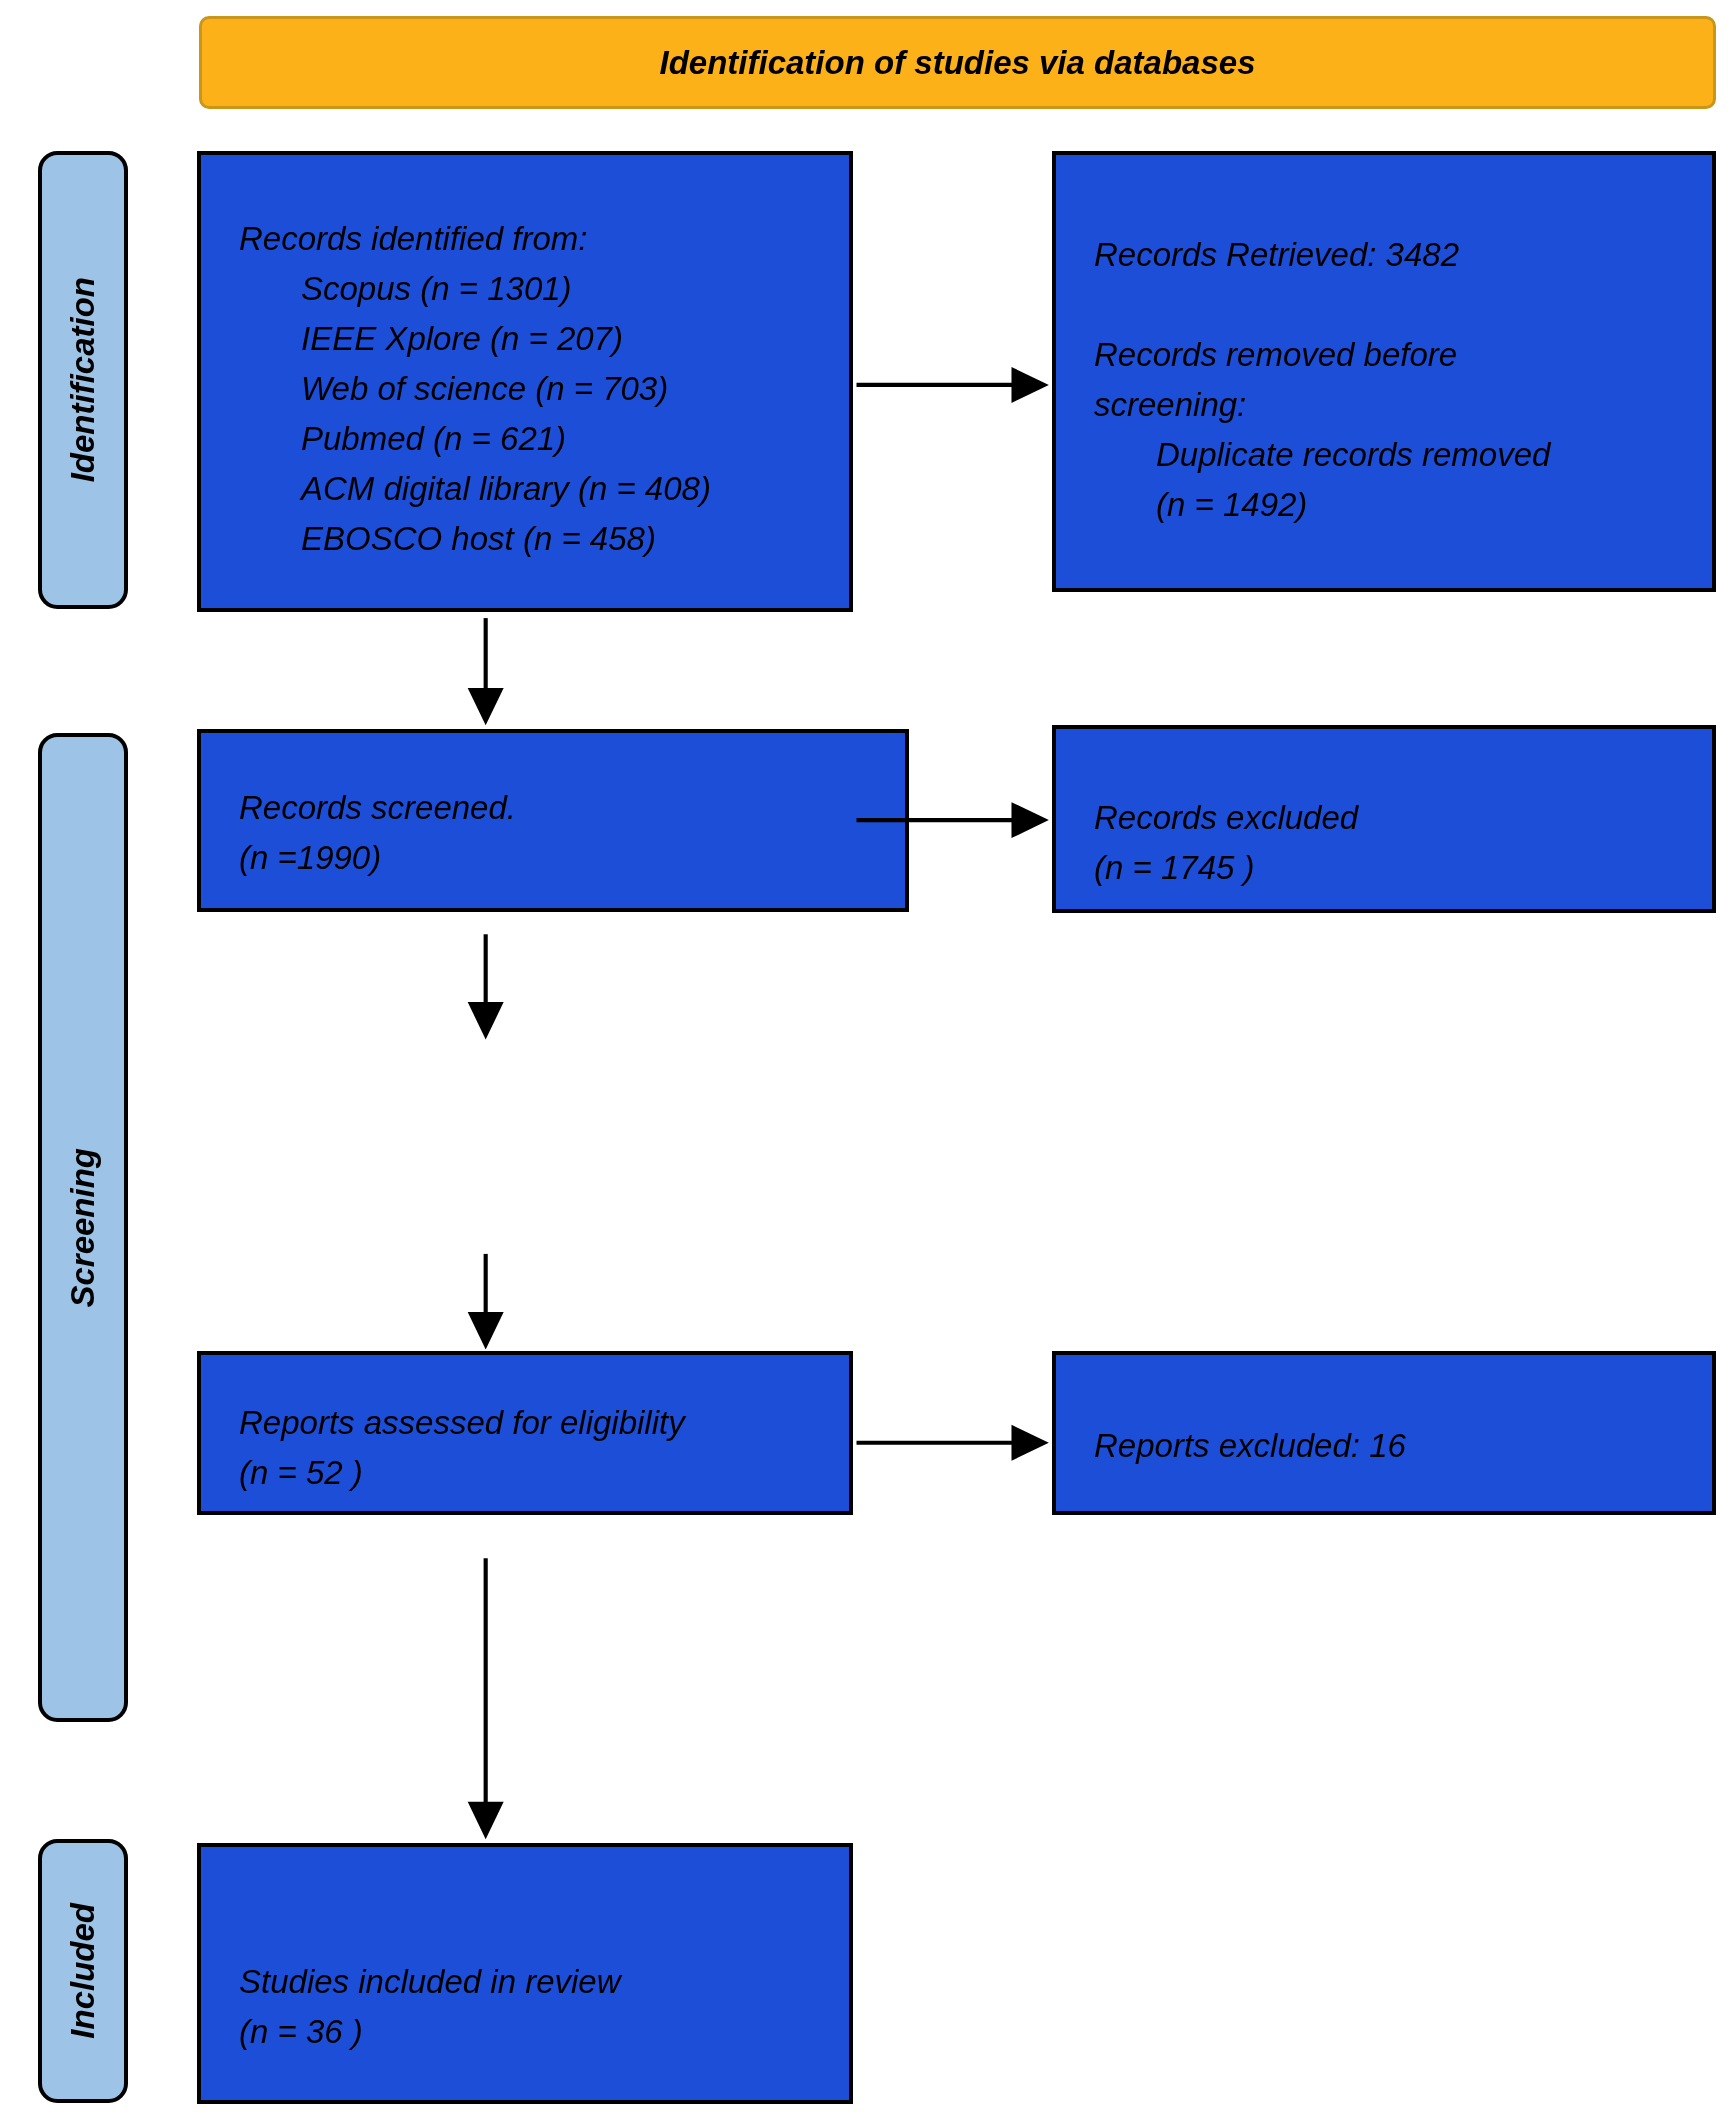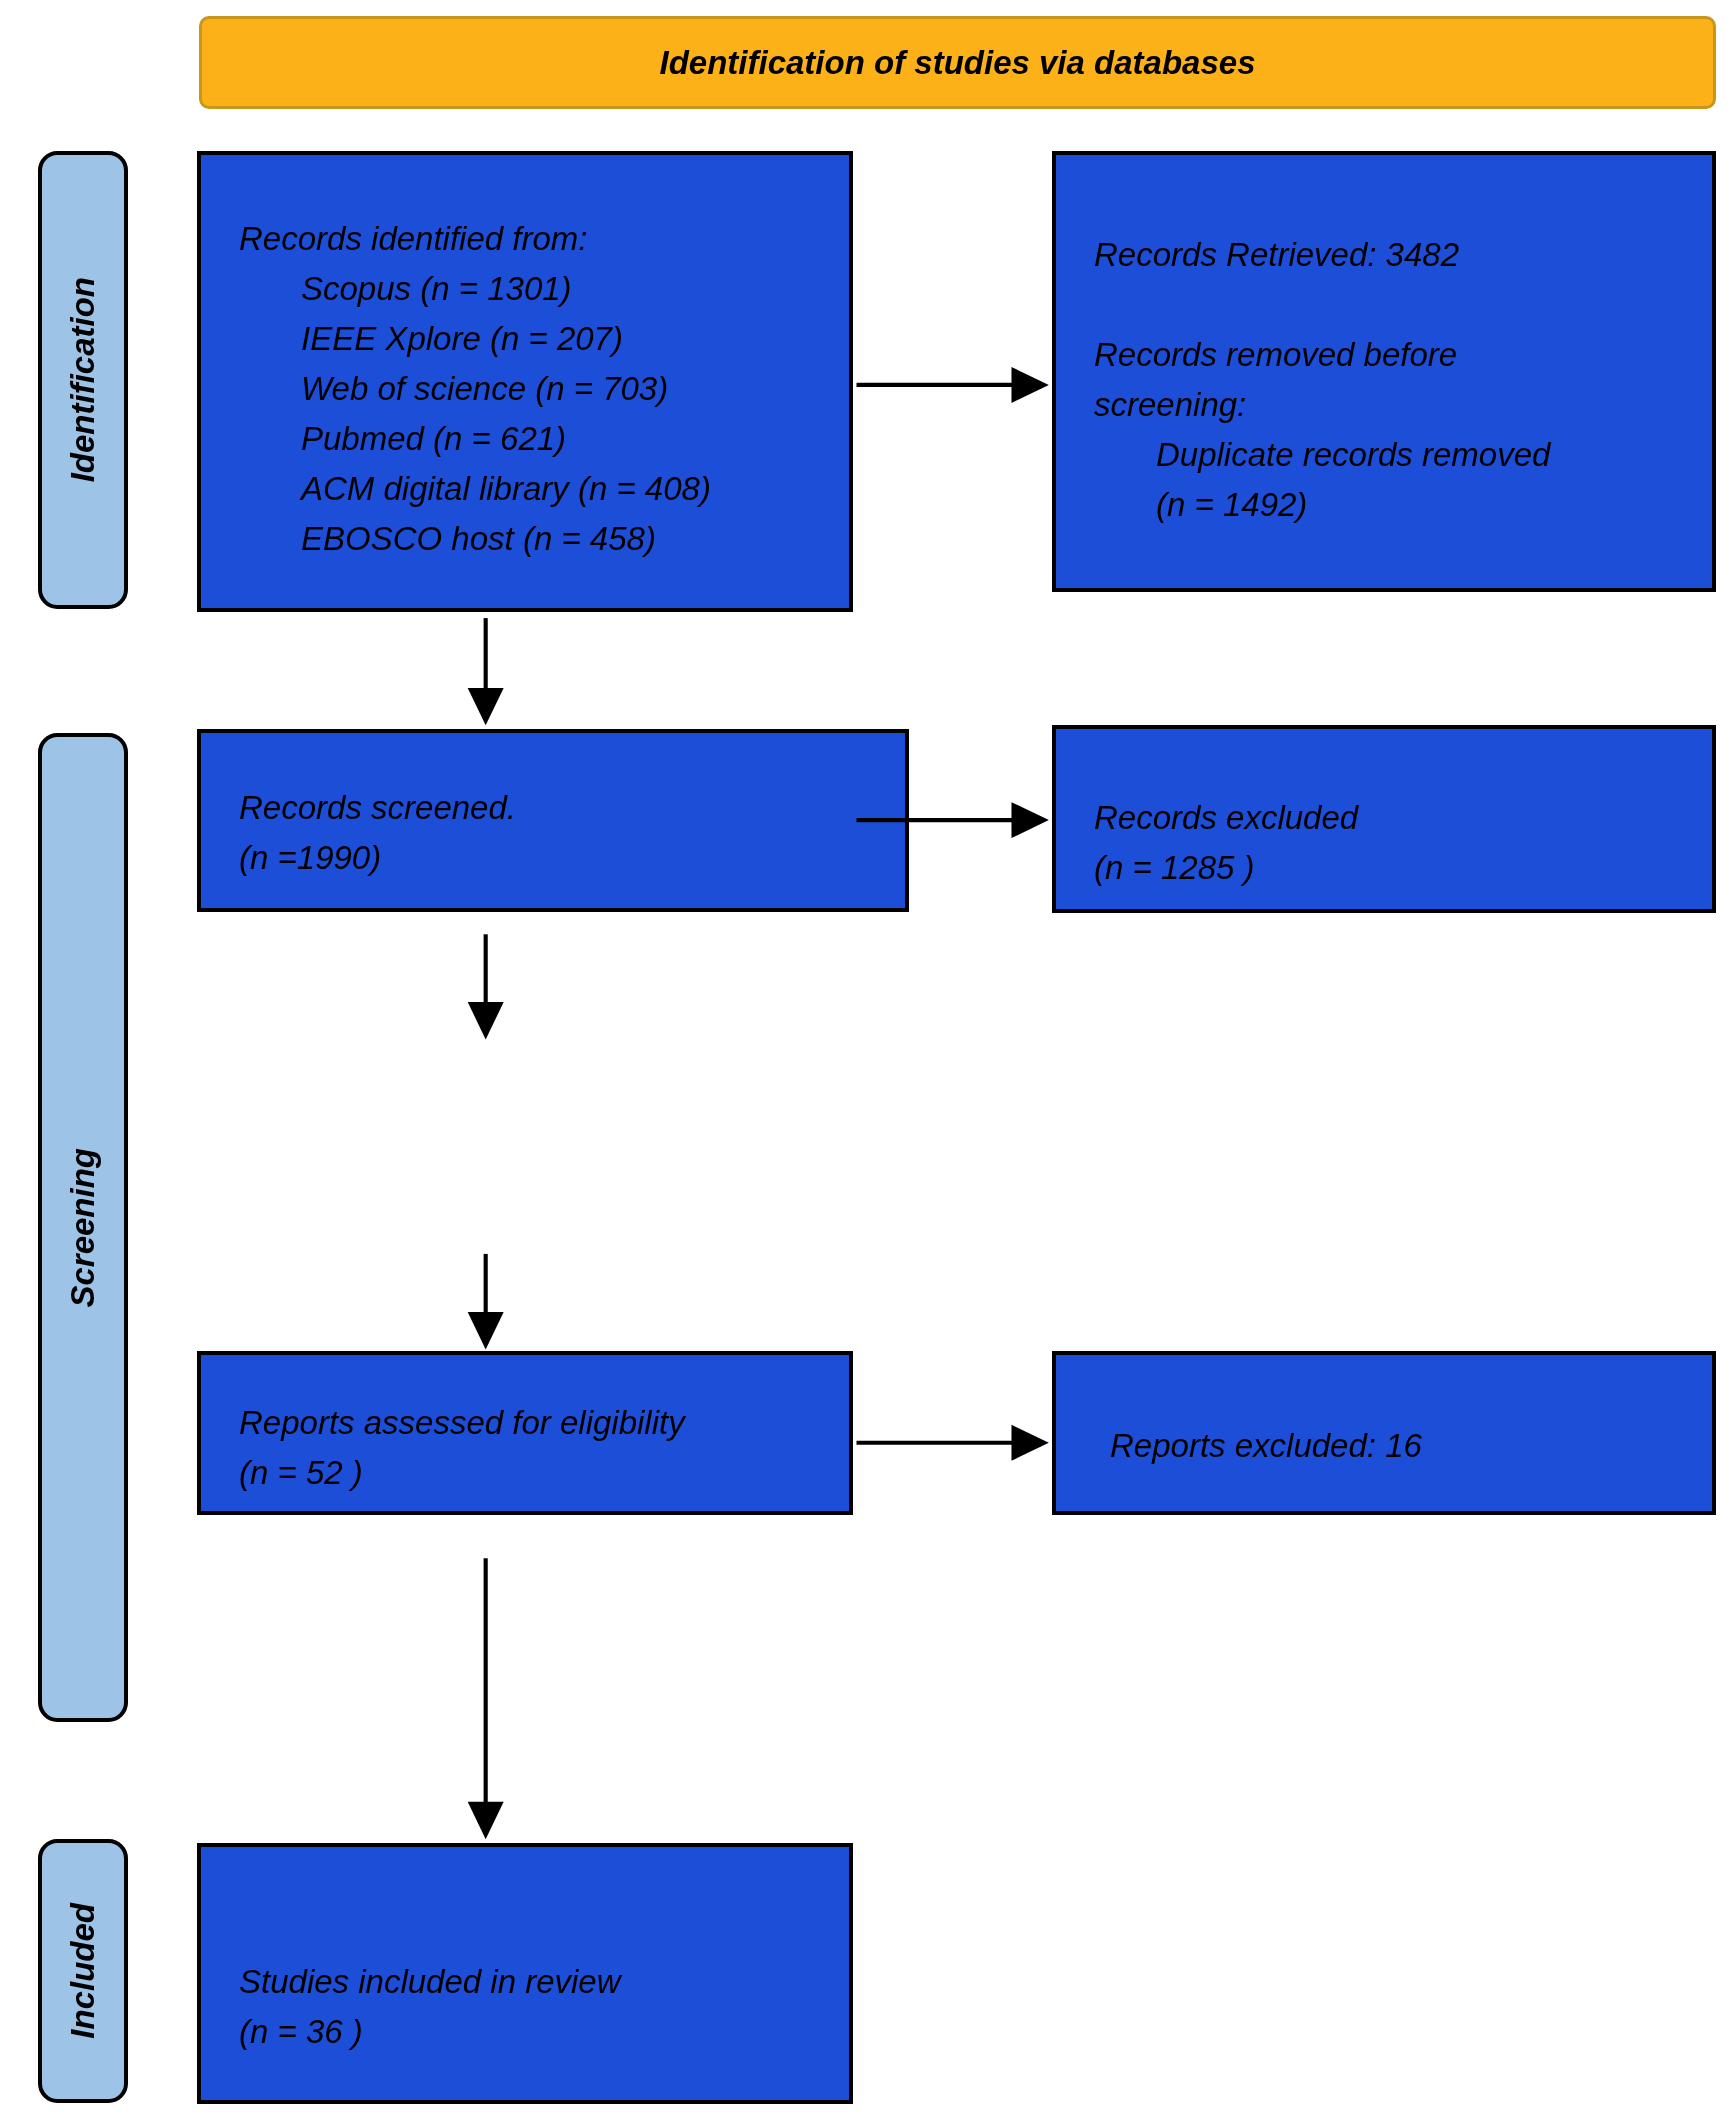--- a/index.html
+++ b/index.html
@@ -72,21 +72,21 @@
     font-style: italic;
     font-size: 33px;
     line-height: 50px;
   }
   .box-records-identified { left: 197px;  top: 151px;  width: 656px; height: 461px; padding: 59px 21px 0 38px; }
   .box-records-retrieved  { left: 1052px; top: 151px;  width: 664px; height: 441px; padding: 75px 21px 0 38px; }
   .box-records-screened   { left: 197px;  top: 729px; width: 712px; height: 183px; padding: 50px 21px 0 38px; }
   .box-records-excluded   { left: 1052px; top: 725px; width: 664px; height: 188px; padding: 64px 21px 0 38px; }
   .box-reports-sought     { left: 197px;  top: 1041px; width: 656px; height: 187px; padding: 57px 21px 0 38px; }
   .box-reports-assessed   { left: 197px;  top: 1351px; width: 656px; height: 164px; padding: 43px 21px 0 38px; }
-  .box-reports-excluded   { left: 1052px; top: 1351px; width: 664px; height: 164px; padding: 66px 21px 0 54px; }
+  .box-reports-excluded   { left: 1052px; top: 1351px; width: 664px; height: 164px; padding: 66px 21px 0 38px; }
   .box-studies-included   { left: 197px;  top: 1843px; width: 656px; height: 261px; padding: 110px 21px 0 38px; }
 
   .indent { padding-left: 62px; }
   .gap-above { margin-top: 50px; }
   .wrap-narrow { max-width: 429px; }
 
   
   .arrows {
     position: absolute;
     left: 0; top: 0;
@@ -133,21 +133,21 @@
     <div class="indent">(n = 1492)</div>
   </div>
 
   <div class="fbox box-records-screened">
     <div>Records screened.</div>
     <div>(n =1990)</div>
   </div>
 
   <div class="fbox box-records-excluded">
     <div>Records excluded</div>
-    <div>(n = 1285 )</div>
+    <div>(n = 1745 )</div>
   </div>
 
 
   <div class="fbox box-reports-assessed">
     <div>Reports assessed for eligibility</div>
     <div>(n = 52 )</div>
   </div>
 
   <div class="fbox box-reports-excluded">
     <div>Reports excluded: 16</div>

